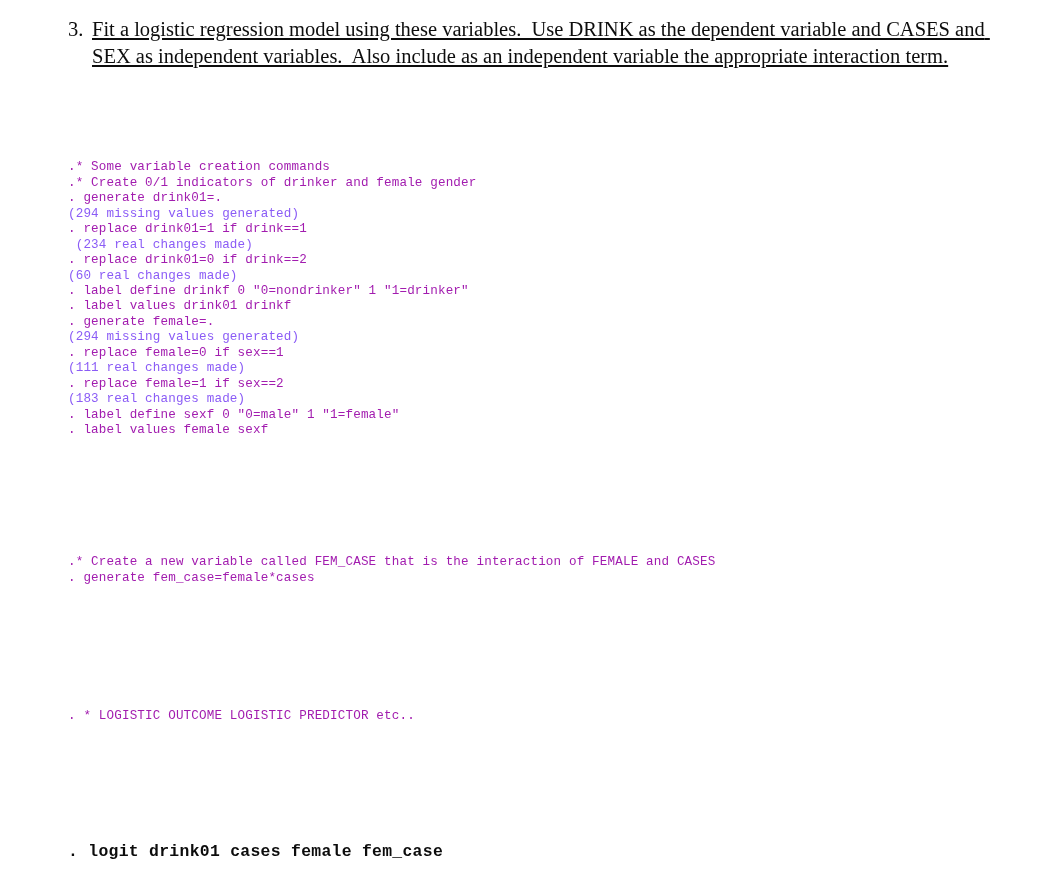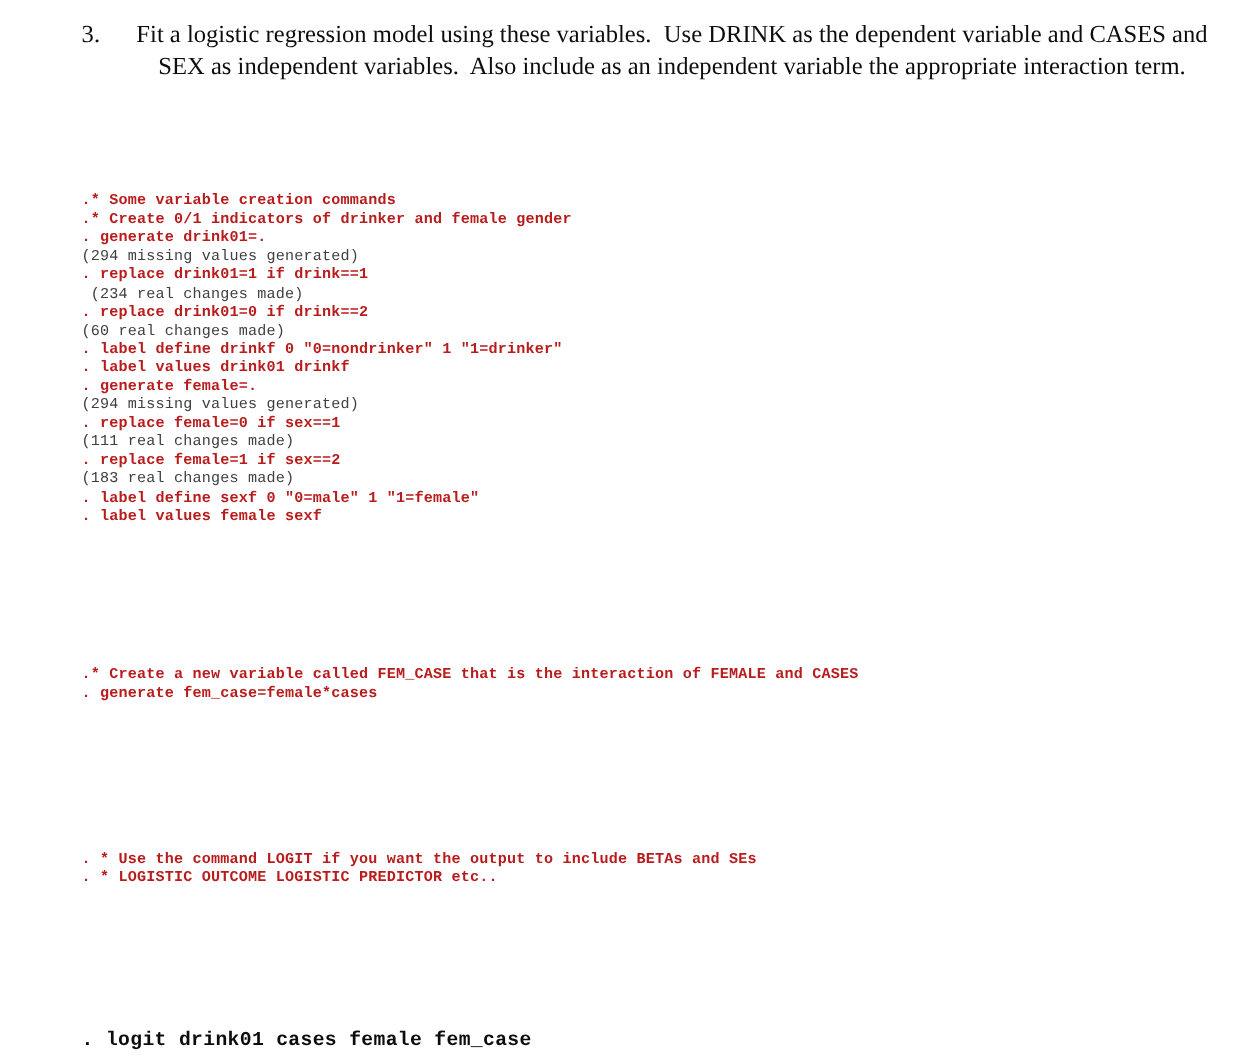--- a/index.html
+++ b/index.html
@@ -31,46 +31,47 @@
     line-height: 27px;
     color: #0d0d0d;
   }
   .question-number {
     flex: 0 0 auto;
     width: 24px;
     text-align: left;
   }
   .question-text {
     flex: 1 1 auto;
-    text-align: center;
+    text-align: left;
     white-space: pre-wrap;
+    text-decoration: underline;
   }
 
   
   .console {
     position: absolute;
     left: 68px;
     top: 114px;
     width: 930px;
     font-family: "Liberation Mono", "DejaVu Sans Mono", monospace;
     font-size: 12.6px;
     line-height: 15.45px;
     letter-spacing: 0.15px;
     white-space: pre;
   }
   .line { white-space: pre; min-height: 15.45px; }
 
   
   .cmd {
-    color: #b91c1c;
-    font-weight: bold;
+    color: #a21caf;
+    font-weight: normal;
   }
   
   .out {
-    color: #404040;
+    color: #8b5cf6;
     font-weight: normal;
   }
   .spacer-md { height: 24px; }
   .spacer-lg { height: 30px; }
 
   
   .cmd-big {
     color: #0c0c0c;
     font-weight: bold;
     font-size: 16.4px;
@@ -89,21 +90,21 @@
 <div class="console">
 
   <div id="block1"><div class="line cmd">.* Some variable creation commands</div><div class="line cmd">.* Create 0/1 indicators of drinker and female gender</div><div class="line cmd">. generate drink01=.</div><div class="line out">(294 missing values generated)</div><div class="line cmd">. replace drink01=1 if drink==1</div><div class="line out"> (234 real changes made)</div><div class="line cmd">. replace drink01=0 if drink==2</div><div class="line out">(60 real changes made)</div><div class="line cmd">. label define drinkf 0 "0=nondrinker" 1 "1=drinker"</div><div class="line cmd">. label values drink01 drinkf</div><div class="line cmd">. generate female=.</div><div class="line out">(294 missing values generated)</div><div class="line cmd">. replace female=0 if sex==1</div><div class="line out">(111 real changes made)</div><div class="line cmd">. replace female=1 if sex==2</div><div class="line out">(183 real changes made)</div><div class="line cmd">. label define sexf 0 "0=male" 1 "1=female"</div><div class="line cmd">. label values female sexf</div></div>
 
   <div class="spacer-md"></div>
 
   <div id="block2"><div class="line cmd">.* Create a new variable called FEM_CASE that is the interaction of FEMALE and CASES</div><div class="line cmd">. generate fem_case=female*cases</div></div>
 
   <div class="spacer-lg"></div>
 
-  <div id="block3"><div class="line cmd">. * Use the command LOGIT if you want the output to include BETAs and SEs</div><div class="line cmd">. * LOGISTIC OUTCOME LOGISTIC PREDICTOR etc..</div></div>
+  <div id="block3"><div class="line cmd">. * LOGISTIC OUTCOME LOGISTIC PREDICTOR etc..</div></div>
 
   <div class="spacer-md"></div>
 
   <div class="line cmd-big">. logit drink01 cases female fem_case</div>
 
   
 
   
   
 </div>

